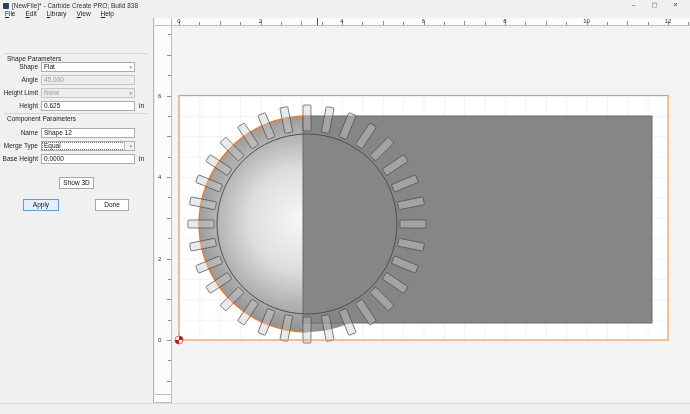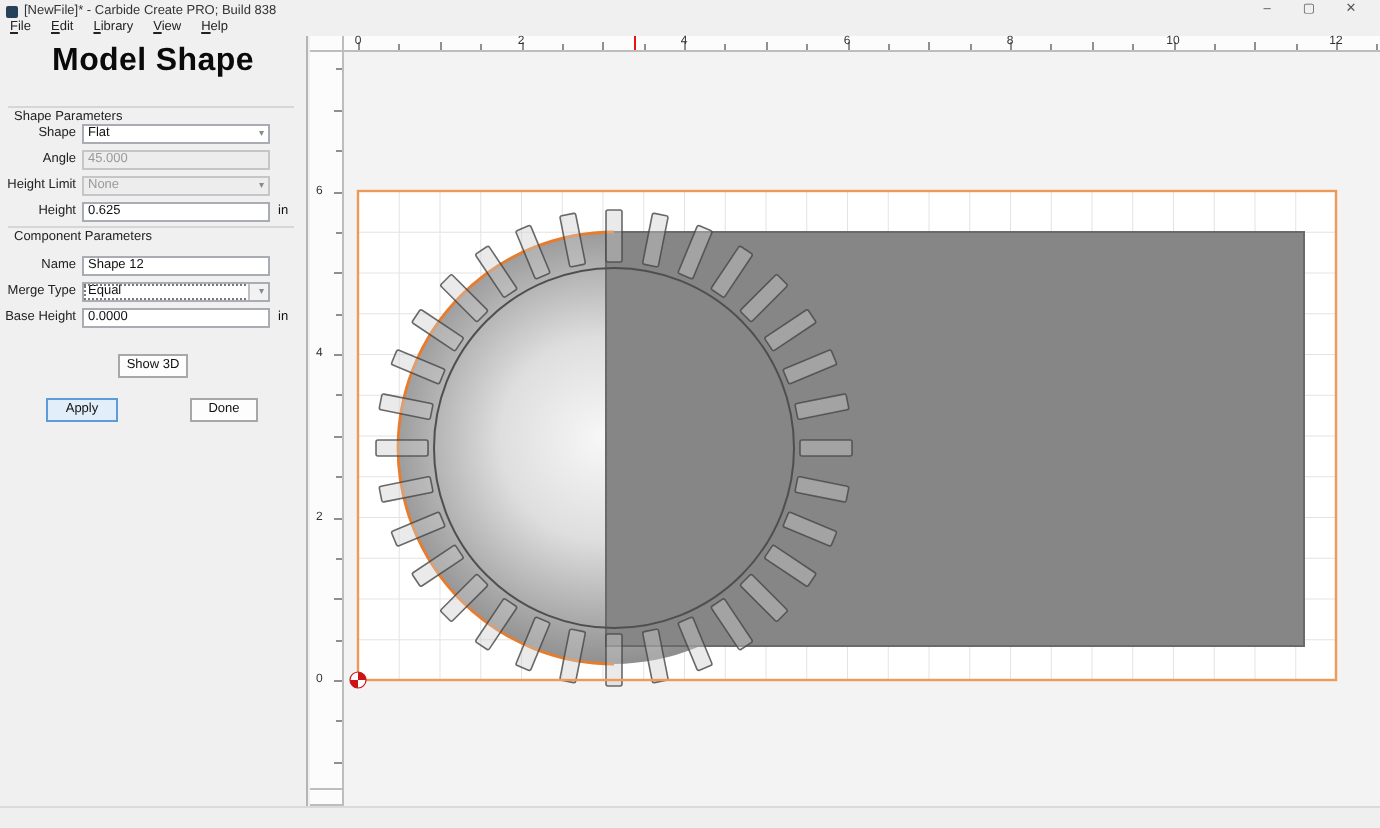--- a/index.html
+++ b/index.html
@@ -72,21 +72,20 @@
 
   <div class="menubar">
     <span class="menu-item">File</span>
     <span class="menu-item">Edit</span>
     <span class="menu-item">Library</span>
     <span class="menu-item">View</span>
     <span class="menu-item">Help</span>
   </div>
 
   <div class="panel">
-    <div class="panel-title">Model Shape</div>
 
     <div class="sep" style="top:35px"></div>
     <div class="sec-label" style="top:37px">Shape Parameters</div>
 
     <div class="lbl" style="top:44px">Shape</div>
     <div class="field" style="top:44px">
       <span>Flat</span>
       <span class="chev">▾</span>
     </div>
 

